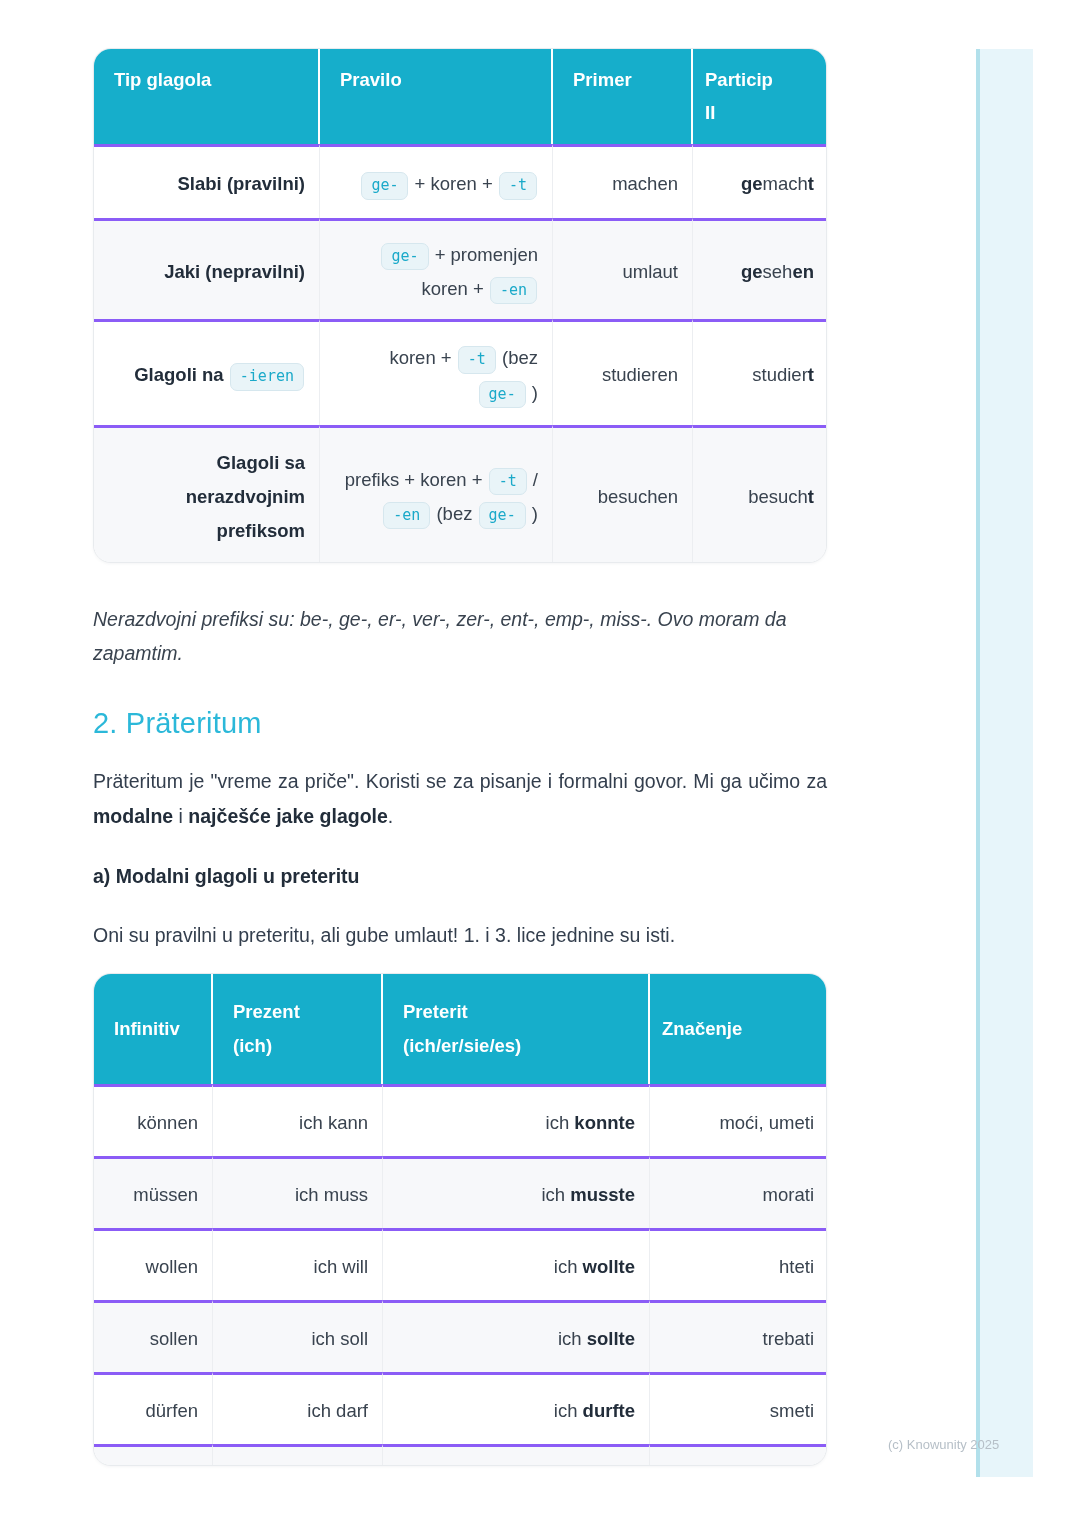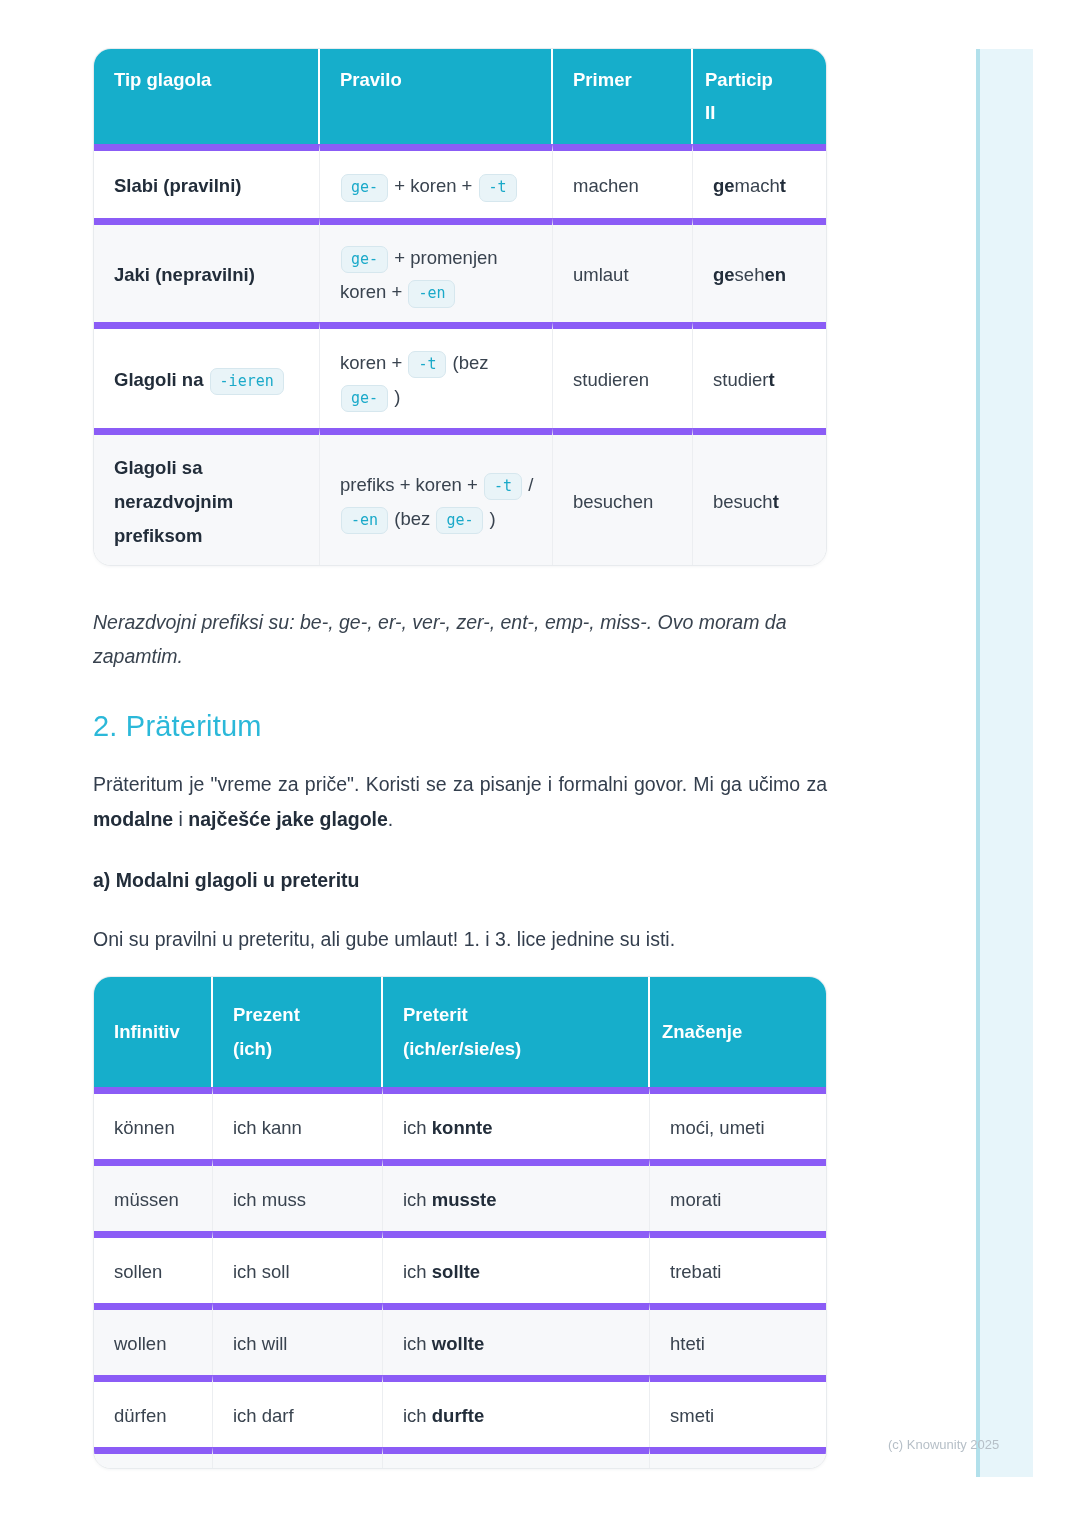--- a/index.html
+++ b/index.html
@@ -53,24 +53,25 @@
   }
   th:last-child { border-right: none; padding-left: 12px; }
   .t1 th { vertical-align: top; height: 95px; }
   .t2 th { vertical-align: middle; height: 110px; padding-top: 10px; }
   td {
     font-size: 18.5px;
     color: #39434f;
     padding: 16px 14px 12px 20px;
     vertical-align: middle;
     line-height: 1.85;
-    border-top: 7px solid #8b5cf6;
+    border-top: 3px solid #8b5cf6;
     border-right: 1px solid #eceef1;
     box-sizing: border-box;
     background: #ffffff;
+    text-align: right;
   }
   td:last-child { border-right: none; }
   tbody tr:nth-child(even) td { background: #f7f8fa; }
   .cell-strong { font-weight: 700; color: #222d3a; }
   .t1 tr.r1 td { height: 74px; }
   .t1 tr.r2 td { height: 101px; }
   .t1 tr.r3 td { height: 106px; }
   .t1 tr.r4 td { height: 137px; }
   .t2 td { height: 72px; }
   .t2-wrap { max-height: 491px; }
@@ -232,32 +233,32 @@
             <td><span>ich </span><span class="seg-b">konnte</span></td>
             <td>moći, umeti</td>
           </tr>
           <tr>
             <td>müssen</td>
             <td>ich muss</td>
             <td><span>ich </span><span class="seg-b">musste</span></td>
             <td>morati</td>
           </tr>
           <tr>
+            <td>wollen</td>
+            <td>ich will</td>
+            <td><span>ich </span><span class="seg-b">wollte</span></td>
+            <td>hteti</td>
+          </tr>
+          <tr>
             <td>sollen</td>
             <td>ich soll</td>
             <td><span>ich </span><span class="seg-b">sollte</span></td>
             <td>trebati</td>
           </tr>
           <tr>
-            <td>wollen</td>
-            <td>ich will</td>
-            <td><span>ich </span><span class="seg-b">wollte</span></td>
-            <td>hteti</td>
-          </tr>
-          <tr>
             <td>dürfen</td>
             <td>ich darf</td>
             <td><span>ich </span><span class="seg-b">durfte</span></td>
             <td>smeti</td>
           </tr>
           <tr>
             <td></td>
             <td></td>
             <td></td>
             <td></td>

